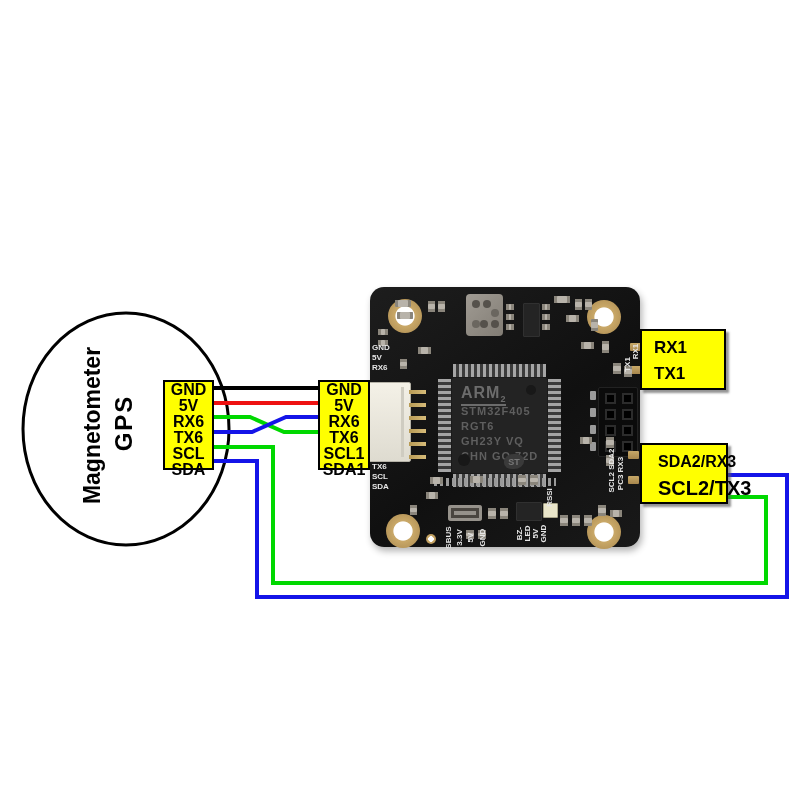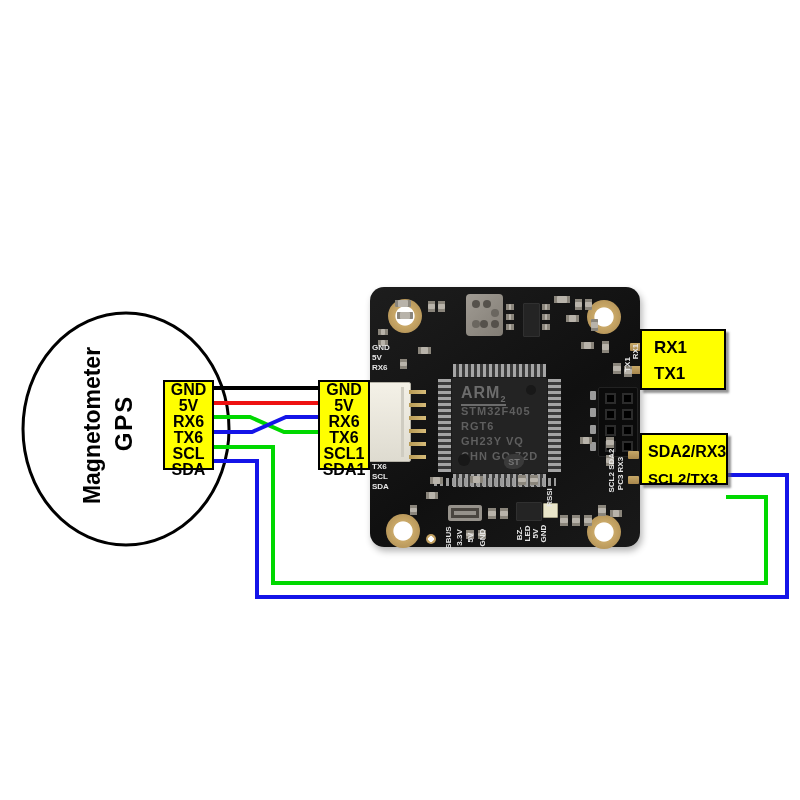--- a/index.html
+++ b/index.html
@@ -97,23 +97,23 @@
     <div class="row">TX6</div>
     <div class="row">SCL1</div>
     <div class="row">SDA1</div>
   </div>
 
   <div class="padbox" style="left:640px;top:329px;width:86px;height:61px;padding:4px 0 0 12px;">
     <div class="row" style="height:26px;font-size:17px;">RX1</div>
     <div class="row" style="height:26px;font-size:17px;">TX1</div>
   </div>
 
-  <div class="padbox" style="left:640px;top:433px;width:88px;height:52px;padding:3px 0 0 6px;">
+  <div class="padbox" style="left:640px;top:443px;width:88px;height:61px;padding:3px 0 0 16px;">
     <div class="row" style="height:27px;font-size:16px;">SDA2/RX3</div>
-    <div class="row" style="height:27px;font-size:15px;">SCL2/TX3</div>
+    <div class="row" style="height:27px;font-size:20px;">SCL2/TX3</div>
   </div>
 
   <div id="board">
     <div class="hole" style="left:18px;top:12px;width:34px;height:34px;"></div>
     <div class="hole" style="left:217px;top:13px;width:34px;height:34px;"></div>
     <div class="hole" style="left:16px;top:227px;width:34px;height:34px;"></div>
     <div class="hole" style="left:217px;top:228px;width:34px;height:34px;"></div>
     <div class="hole" style="left:56px;top:247px;width:10px;height:10px;"></div>
 
     <div id="baro">

